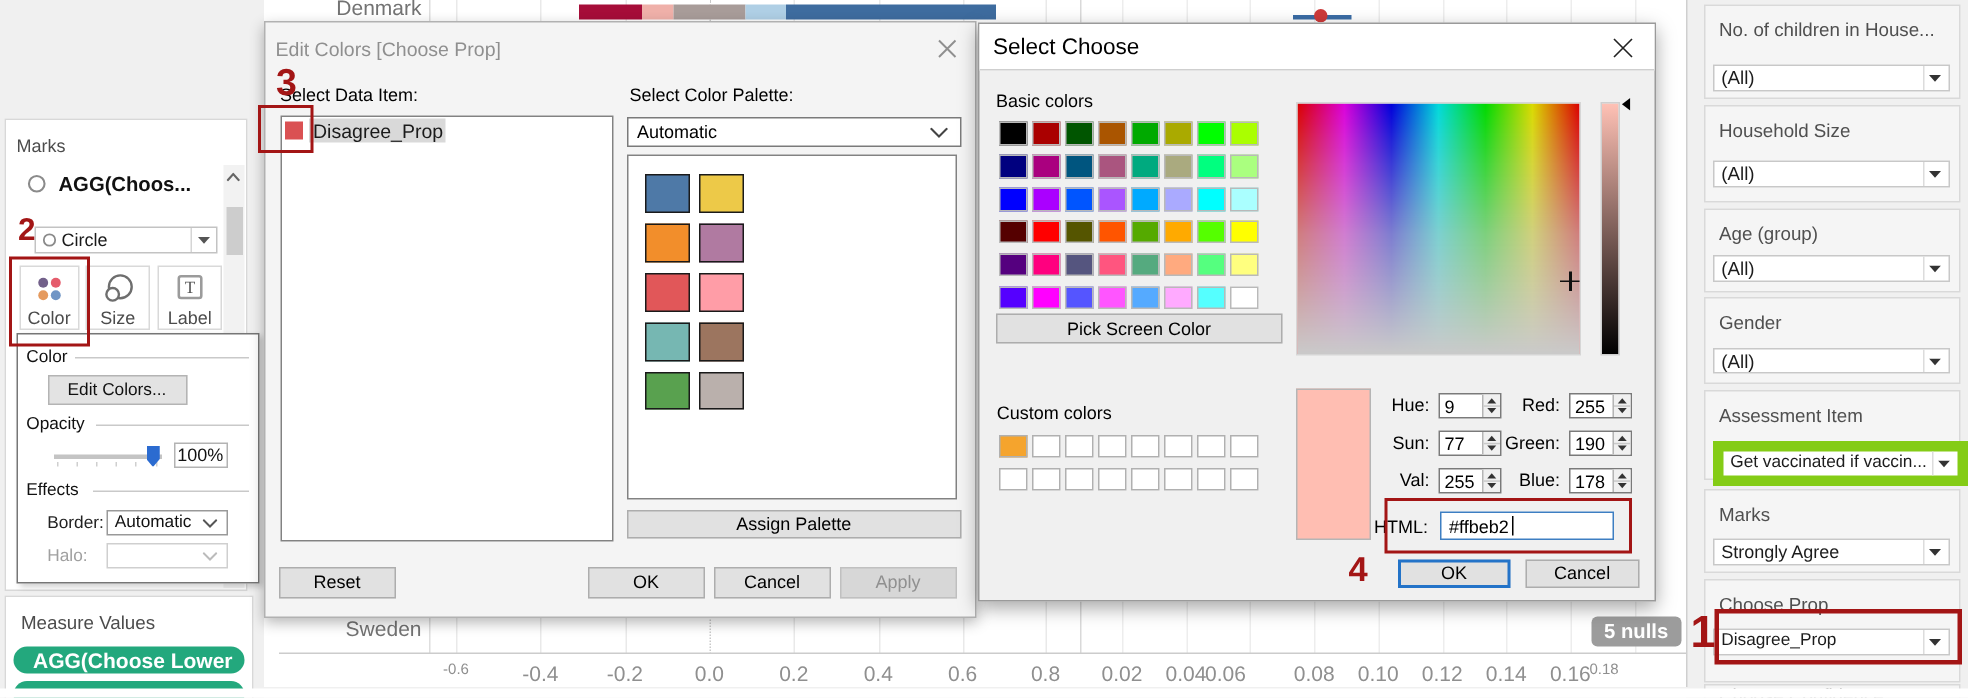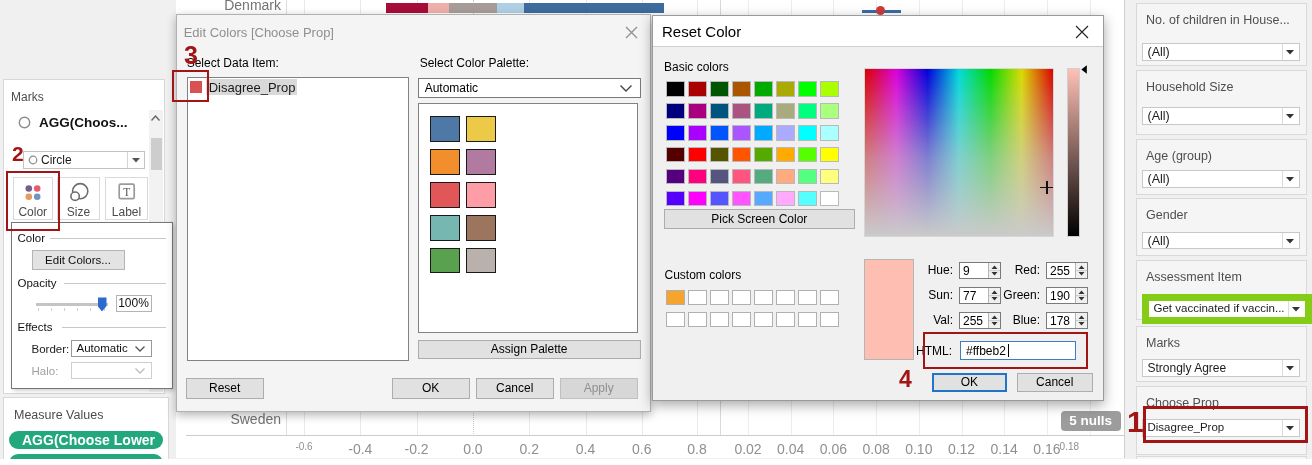--- a/index.html
+++ b/index.html
@@ -40,21 +40,21 @@
       <div style="position:absolute;left:98.0px;top:441px;width:60px;text-align:center;font-size:10px;color:#8f8f8f">-0.6</div>
       <div style="position:absolute;left:154.3px;top:441px;width:60px;text-align:center;font-size:14px;color:#8f8f8f">-0.4</div>
       <div style="position:absolute;left:210.6px;top:441px;width:60px;text-align:center;font-size:14px;color:#8f8f8f">-0.2</div>
       <div style="position:absolute;left:266.9px;top:441px;width:60px;text-align:center;font-size:14px;color:#8f8f8f">0.0</div>
       <div style="position:absolute;left:323.2px;top:441px;width:60px;text-align:center;font-size:14px;color:#8f8f8f">0.2</div>
       <div style="position:absolute;left:379.5px;top:441px;width:60px;text-align:center;font-size:14px;color:#8f8f8f">0.4</div>
       <div style="position:absolute;left:435.8px;top:441px;width:60px;text-align:center;font-size:14px;color:#8f8f8f">0.6</div>
       <div style="position:absolute;left:491.0px;top:441px;width:60px;text-align:center;font-size:14px;color:#8f8f8f">0.8</div>
       <div style="position:absolute;left:542.0px;top:441px;width:60px;text-align:center;font-size:14px;color:#8f8f8f">0.02</div>
       <div style="position:absolute;left:584.7px;top:441px;width:60px;text-align:center;font-size:14px;color:#8f8f8f">0.04</div>
-      <div style="position:absolute;left:627.4px;top:441px;width:60px;text-align:center;font-size:14px;color:#8f8f8f">0.06</div>
+      <div style="position:absolute;left:627.4px;top:441px;width:60px;text-align:left;font-size:14px;color:#8f8f8f">0.06</div>
       <div style="position:absolute;left:670.1px;top:441px;width:60px;text-align:center;font-size:14px;color:#8f8f8f">0.08</div>
       <div style="position:absolute;left:712.8px;top:441px;width:60px;text-align:center;font-size:14px;color:#8f8f8f">0.10</div>
       <div style="position:absolute;left:755.5px;top:441px;width:60px;text-align:center;font-size:14px;color:#8f8f8f">0.12</div>
       <div style="position:absolute;left:798.2px;top:441px;width:60px;text-align:center;font-size:14px;color:#8f8f8f">0.14</div>
       <div style="position:absolute;left:840.9px;top:441px;width:60px;text-align:center;font-size:14px;color:#8f8f8f">0.16</div>
       <div style="position:absolute;left:883.6px;top:441px;width:60px;text-align:left;font-size:10px;color:#8f8f8f">0.18</div>
       <div style="position:absolute;left:885px;top:410.5px;width:59.5px;height:20px;border-radius:4px;background:#9c9c9c;color:#fff;font-weight:bold;font-size:13.5px;text-align:center;line-height:20px">5 nulls</div>
     </div>
     <div style="position:absolute;left:0;top:0;width:176px;height:465px;background:#f0f0f0">
       <div style="position:absolute;left:3px;top:79px;width:160px;height:313px;background:#fff;border:1px solid #d8d8d8">
@@ -172,21 +172,21 @@
         <div style="position:absolute;left:47.4px;top:143.6px;width:28px;height:23.5px;background:#bab0ac;border:1px solid #1a1a1a"></div>
       </div>
       <div style="position:absolute;left:241px;top:325px;width:221px;height:17px;background:#e1e1e1;border:1px solid #adadad;font-size:12px;color:#000;text-align:center;line-height:17px">Assign Palette</div>
       <div style="position:absolute;left:9px;top:363px;width:76px;height:19px;background:#e1e1e1;border:1px solid #adadad;font-size:12px;color:#000;text-align:center;line-height:19px;">Reset</div>
       <div style="position:absolute;left:215px;top:363px;width:76px;height:19px;background:#e1e1e1;border:1px solid #adadad;font-size:12px;color:#000;text-align:center;line-height:19px;">OK</div>
       <div style="position:absolute;left:299px;top:363px;width:76px;height:19px;background:#e1e1e1;border:1px solid #adadad;font-size:12px;color:#000;text-align:center;line-height:19px;">Cancel</div>
       <div style="position:absolute;left:383px;top:363px;width:76px;height:19px;background:#d7d7d7;border:1px solid #c0c0c0;font-size:12px;color:#909090;text-align:center;line-height:19px">Apply</div>
     </div>
     <div style="position:absolute;left:652px;top:15px;width:450px;height:384px;background:#f0f0f0;border:1px solid #9a9a9a;box-shadow:0 4px 12px rgba(0,0,0,0.35)">
       <div style="position:absolute;left:0;top:0;width:100%;height:30px;background:#fff;border-bottom:1px solid #cfcfcf">
-        <div style="position:absolute;left:9px;top:7px;font-size:15px;color:#000">Reset Color</div>
+        <div style="position:absolute;left:9px;top:7px;font-size:15px;color:#000">Select Choose</div>
         <svg width="14" height="14" viewBox="0 0 14 14" style="position:absolute;right:14px;top:9px">
           <path d="M1 1 L13 13 M13 1 L1 13" stroke="#222" stroke-width="1.1"></path>
         </svg>
       </div>
       <div style="position:absolute;left:11px;top:44px;font-size:12px;color:#000">Basic colors</div>
       <div style="position:absolute;left:13.2px;top:65.2px;width:17.2px;height:13.5px;background:rgb(0,0,0);border:1px solid #b9b9b9"></div>
       <div style="position:absolute;left:13.2px;top:87.1px;width:17.2px;height:13.5px;background:rgb(0,0,127);border:1px solid #b9b9b9"></div>
       <div style="position:absolute;left:13.2px;top:109.0px;width:17.2px;height:13.5px;background:rgb(0,0,255);border:1px solid #b9b9b9"></div>
       <div style="position:absolute;left:13.2px;top:130.9px;width:17.2px;height:13.5px;background:rgb(85,0,0);border:1px solid #b9b9b9"></div>
       <div style="position:absolute;left:13.2px;top:152.8px;width:17.2px;height:13.5px;background:rgb(85,0,127);border:1px solid #b9b9b9"></div>

